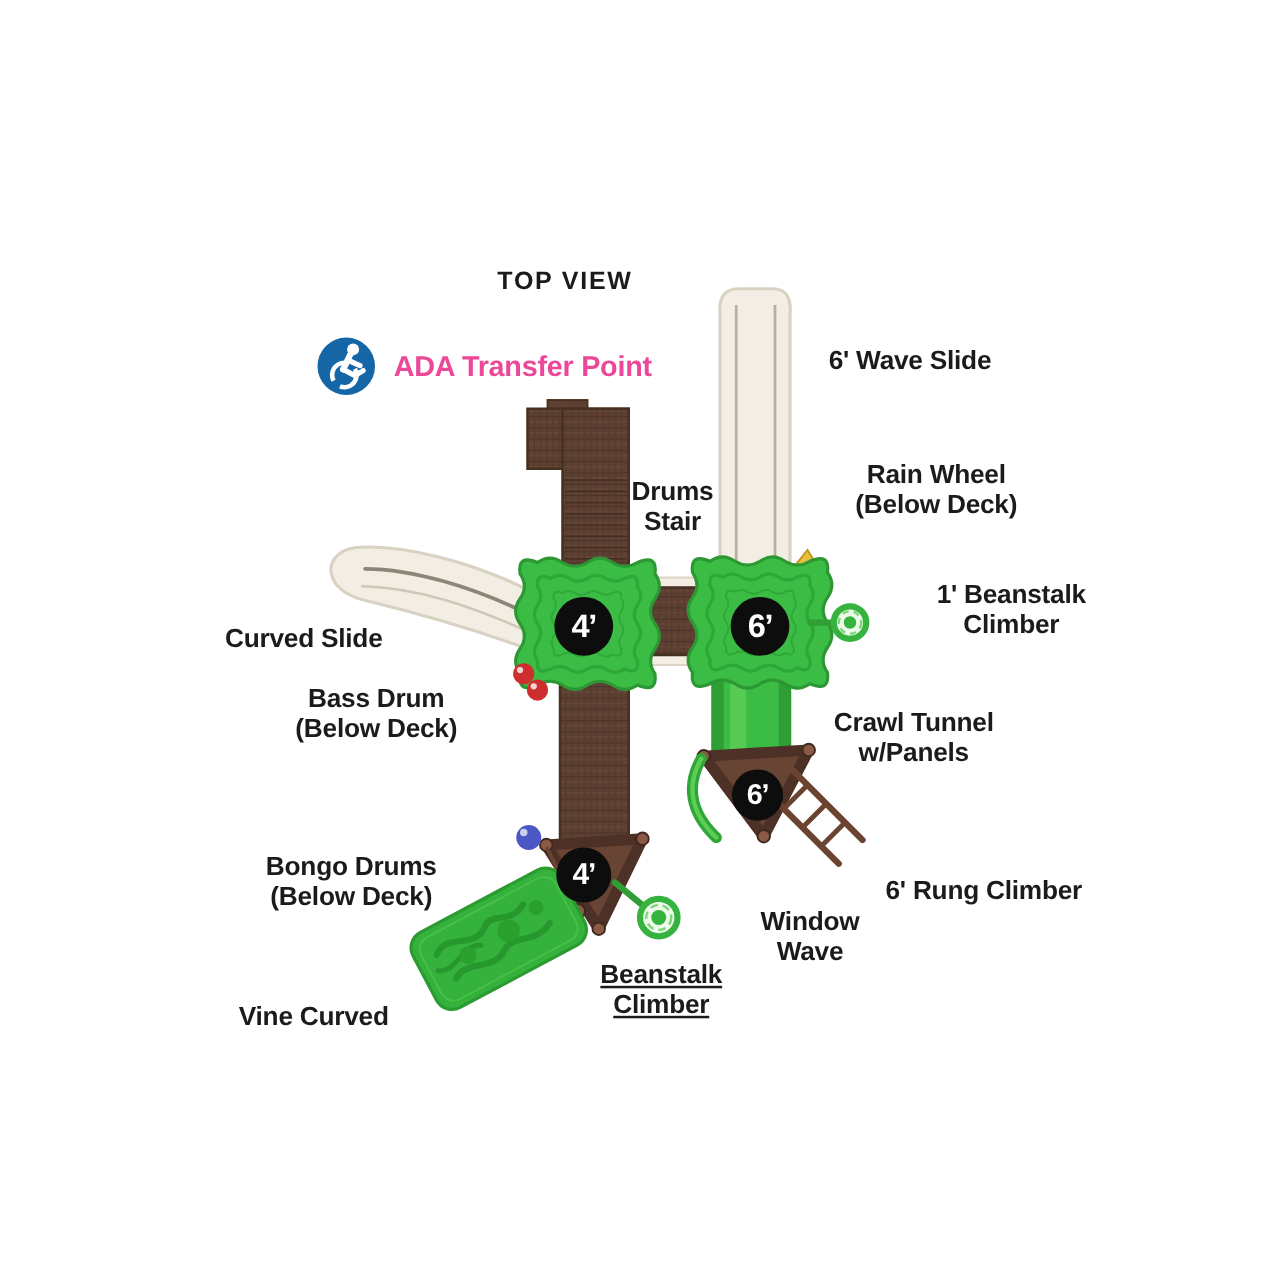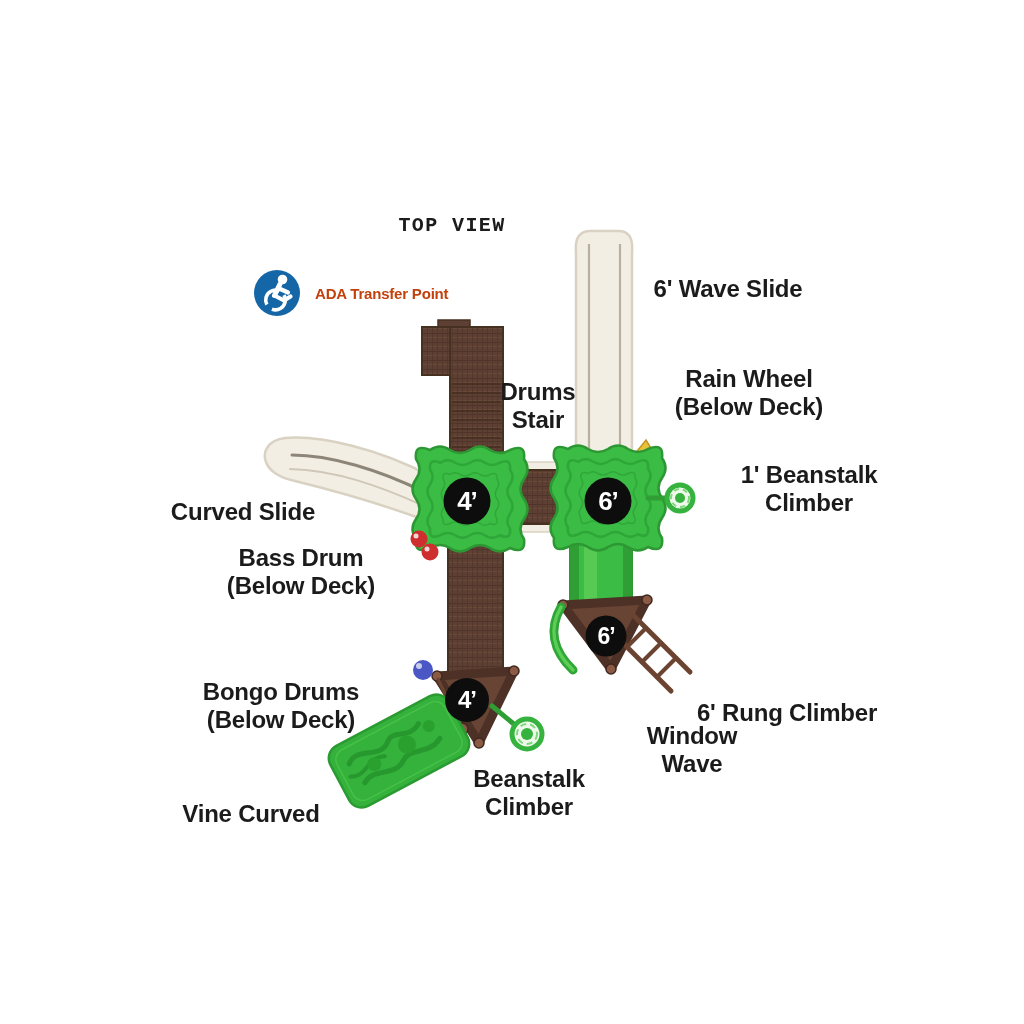--- a/index.html
+++ b/index.html
@@ -1,25 +1,25 @@
 <!DOCTYPE html>
 <html><head>
 <meta charset="utf-8">
 <style>
   html,body{margin:0;padding:0;}
   body{width:1024px;height:1024px;background:#ffffff;font-family:"Liberation Sans",sans-serif;}
   .canvas{position:relative;width:1024px;height:1024px;background:#ffffff;overflow:hidden;}
   svg.scene{position:absolute;left:0;top:0;}
   .lbl{position:absolute;font-weight:700;color:#1b1b1b;text-align:center;line-height:1.16;
-       font-size:24px;letter-spacing:-0.2px;white-space:nowrap;transform:translate(-50%,-50%);}
+       font-size:21px;letter-spacing:-0.2px;white-space:nowrap;transform:translate(-50%,-50%);}
   .lbl div{white-space:nowrap;}
-  .title{font-size:20px;letter-spacing:1.4px;font-family:Liberation Mono, monospace;}
+  .title{font-size:20px;letter-spacing:1.4px;}
   .ada-row{position:absolute;left:253px;top:269px;display:flex;align-items:center;gap:14px;}
   .ada-icon{width:48px;height:48px;flex:0 0 auto;}
-  .ada-text{font-weight:700;font-size:15px;color:#c2410c;white-space:nowrap;letter-spacing:-0.2px;}
+  .ada-text{font-weight:700;font-size:23px;color:#ec4899;white-space:nowrap;letter-spacing:-0.2px;}
   .badge{position:absolute;background:#0d0d0d;color:#ffffff;border-radius:50%;
          display:flex;align-items:center;justify-content:center;font-weight:700;
          transform:translate(-50%,-50%);letter-spacing:-1px;}
   .badge.big{width:47px;height:47px;font-size:26px;}
   .badge.mid{width:44px;height:44px;font-size:24px;}
   .badge.sm{width:41px;height:41px;font-size:23px;}
 </style>
 </head>
 <body>
 
@@ -189,33 +189,37 @@
     <div>Climber</div>
   </div>
 
   <div class="lbl" style="left:243px;top:512px;">Curved Slide</div>
 
   <div class="lbl" style="left:301px;top:572px;">
     <div>Bass Drum</div>
     <div>(Below Deck)</div>
   </div>
 
+  <div class="lbl" style="left:731px;top:591px;">
+    <div>Crawl Tunnel</div>
+    <div>w/Panels</div>
+  </div>
 
   <div class="lbl" style="left:281px;top:706px;">
     <div>Bongo Drums</div>
     <div>(Below Deck)</div>
   </div>
 
   <div class="lbl" style="left:787px;top:713px;">6' Rung Climber</div>
 
-  <div class="lbl" style="left:648px;top:750px;margin-left:44px;">
+  <div class="lbl" style="left:648px;top:750px;">
     <div>Window</div>
     <div>Wave</div>
   </div>
 
-  <div class="lbl" style="left:529px;top:793px;">
+  <div class="lbl" style="left:529px;top:793px;text-decoration:underline;">
     <div>Beanstalk</div>
     <div>Climber</div>
   </div>
 
   <div class="lbl" style="left:251px;top:814px;">Vine Curved</div>
 
 </div>
 
 </body></html>

